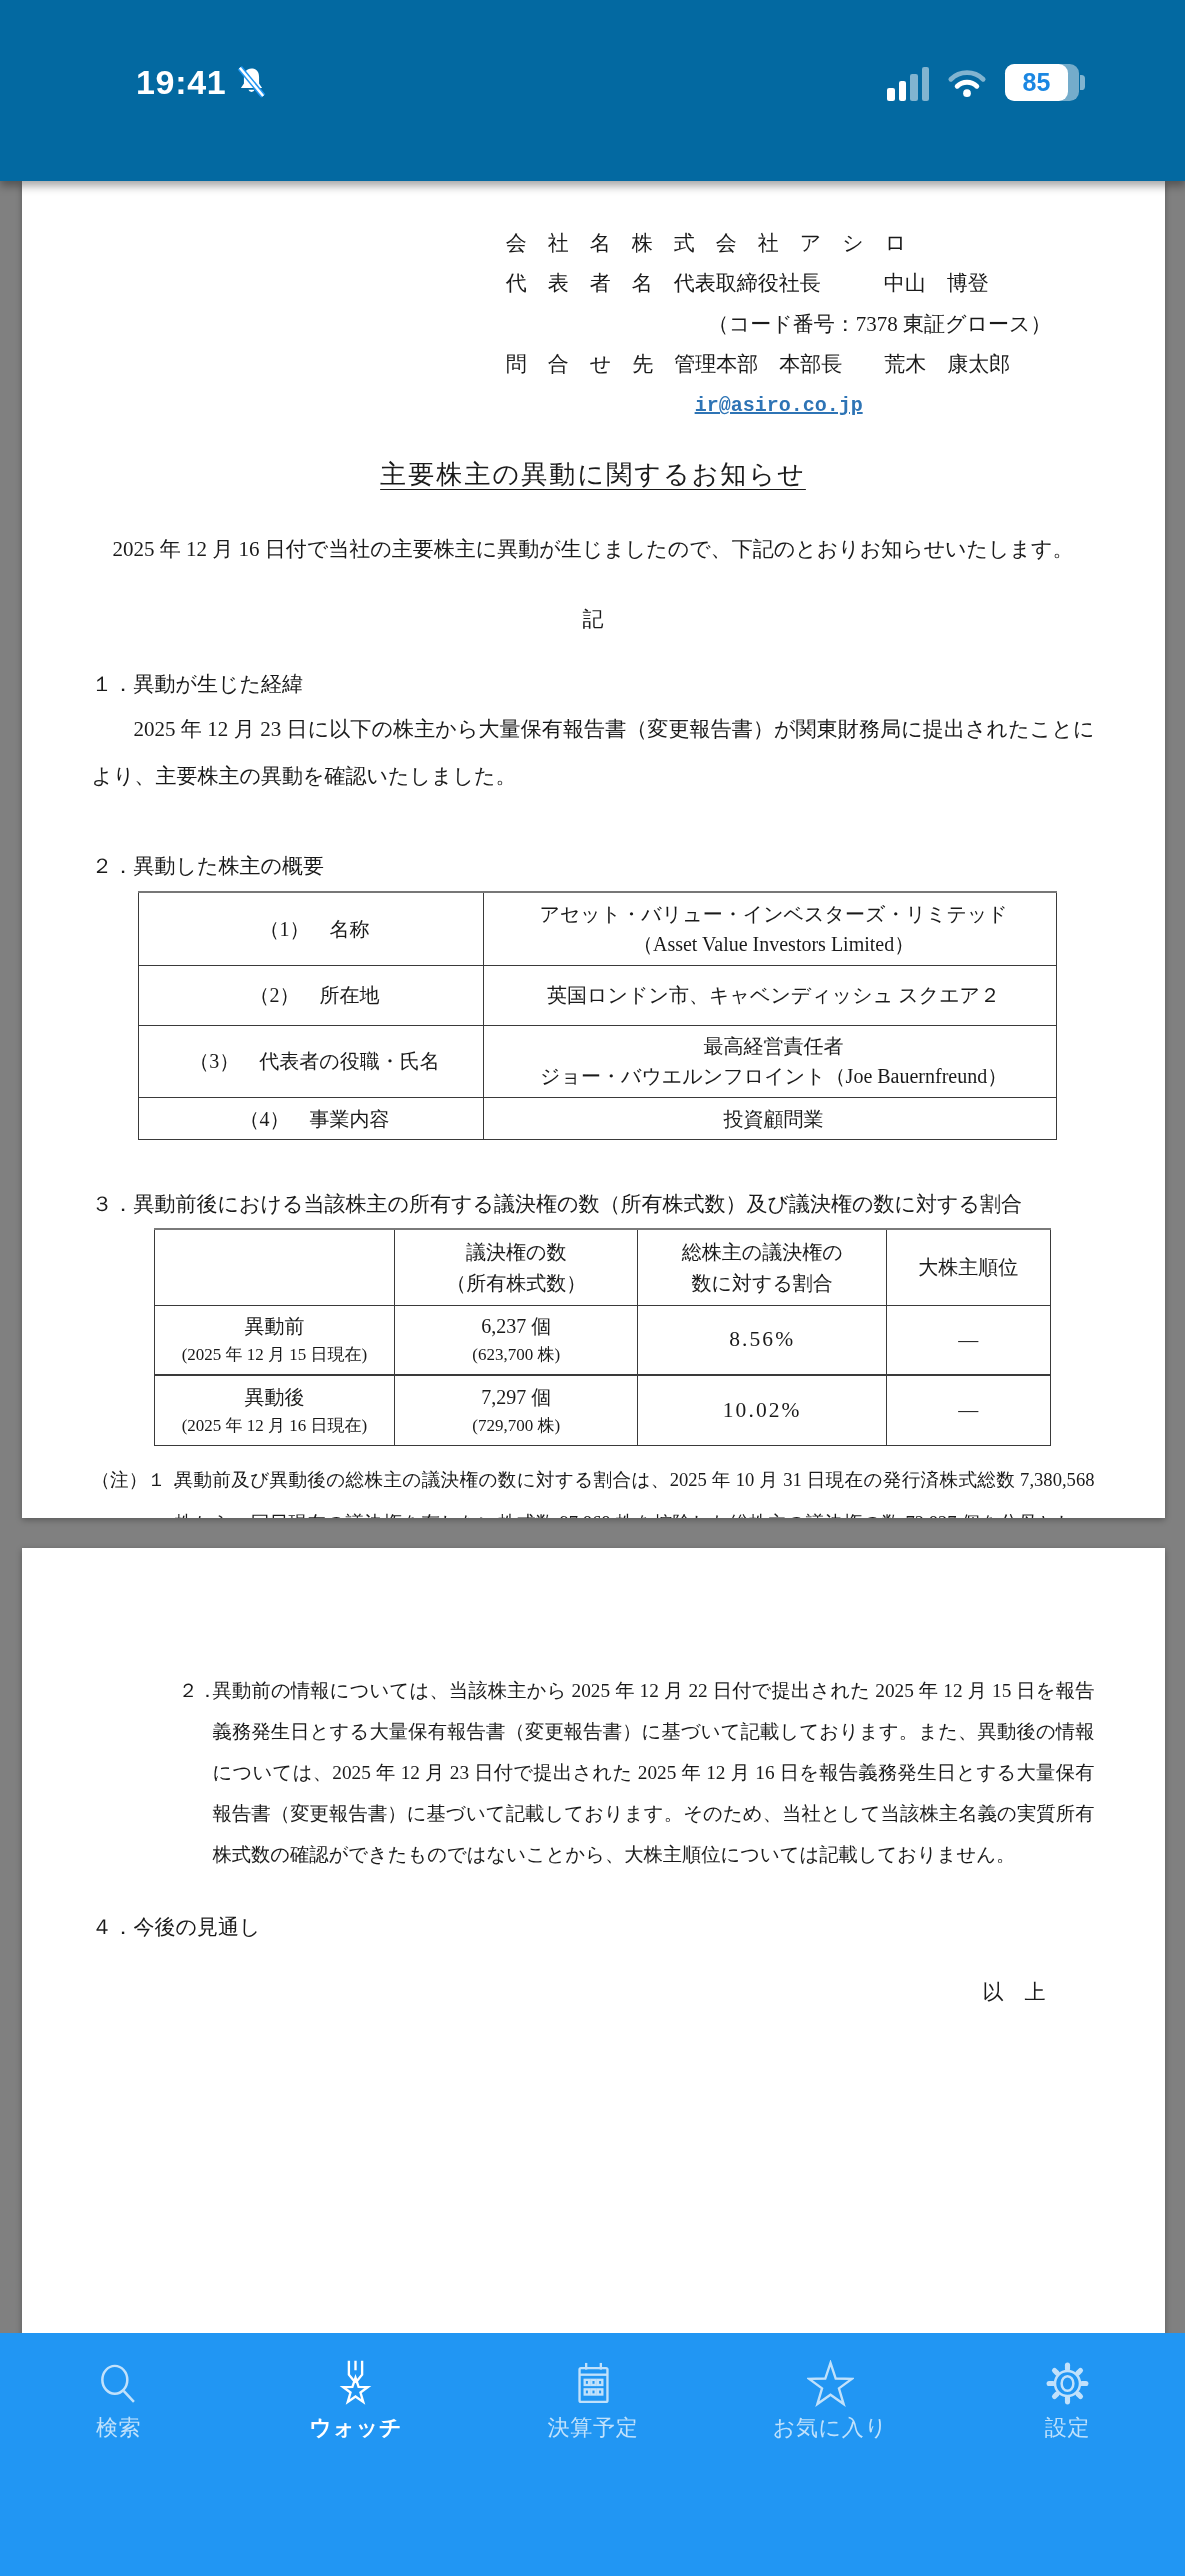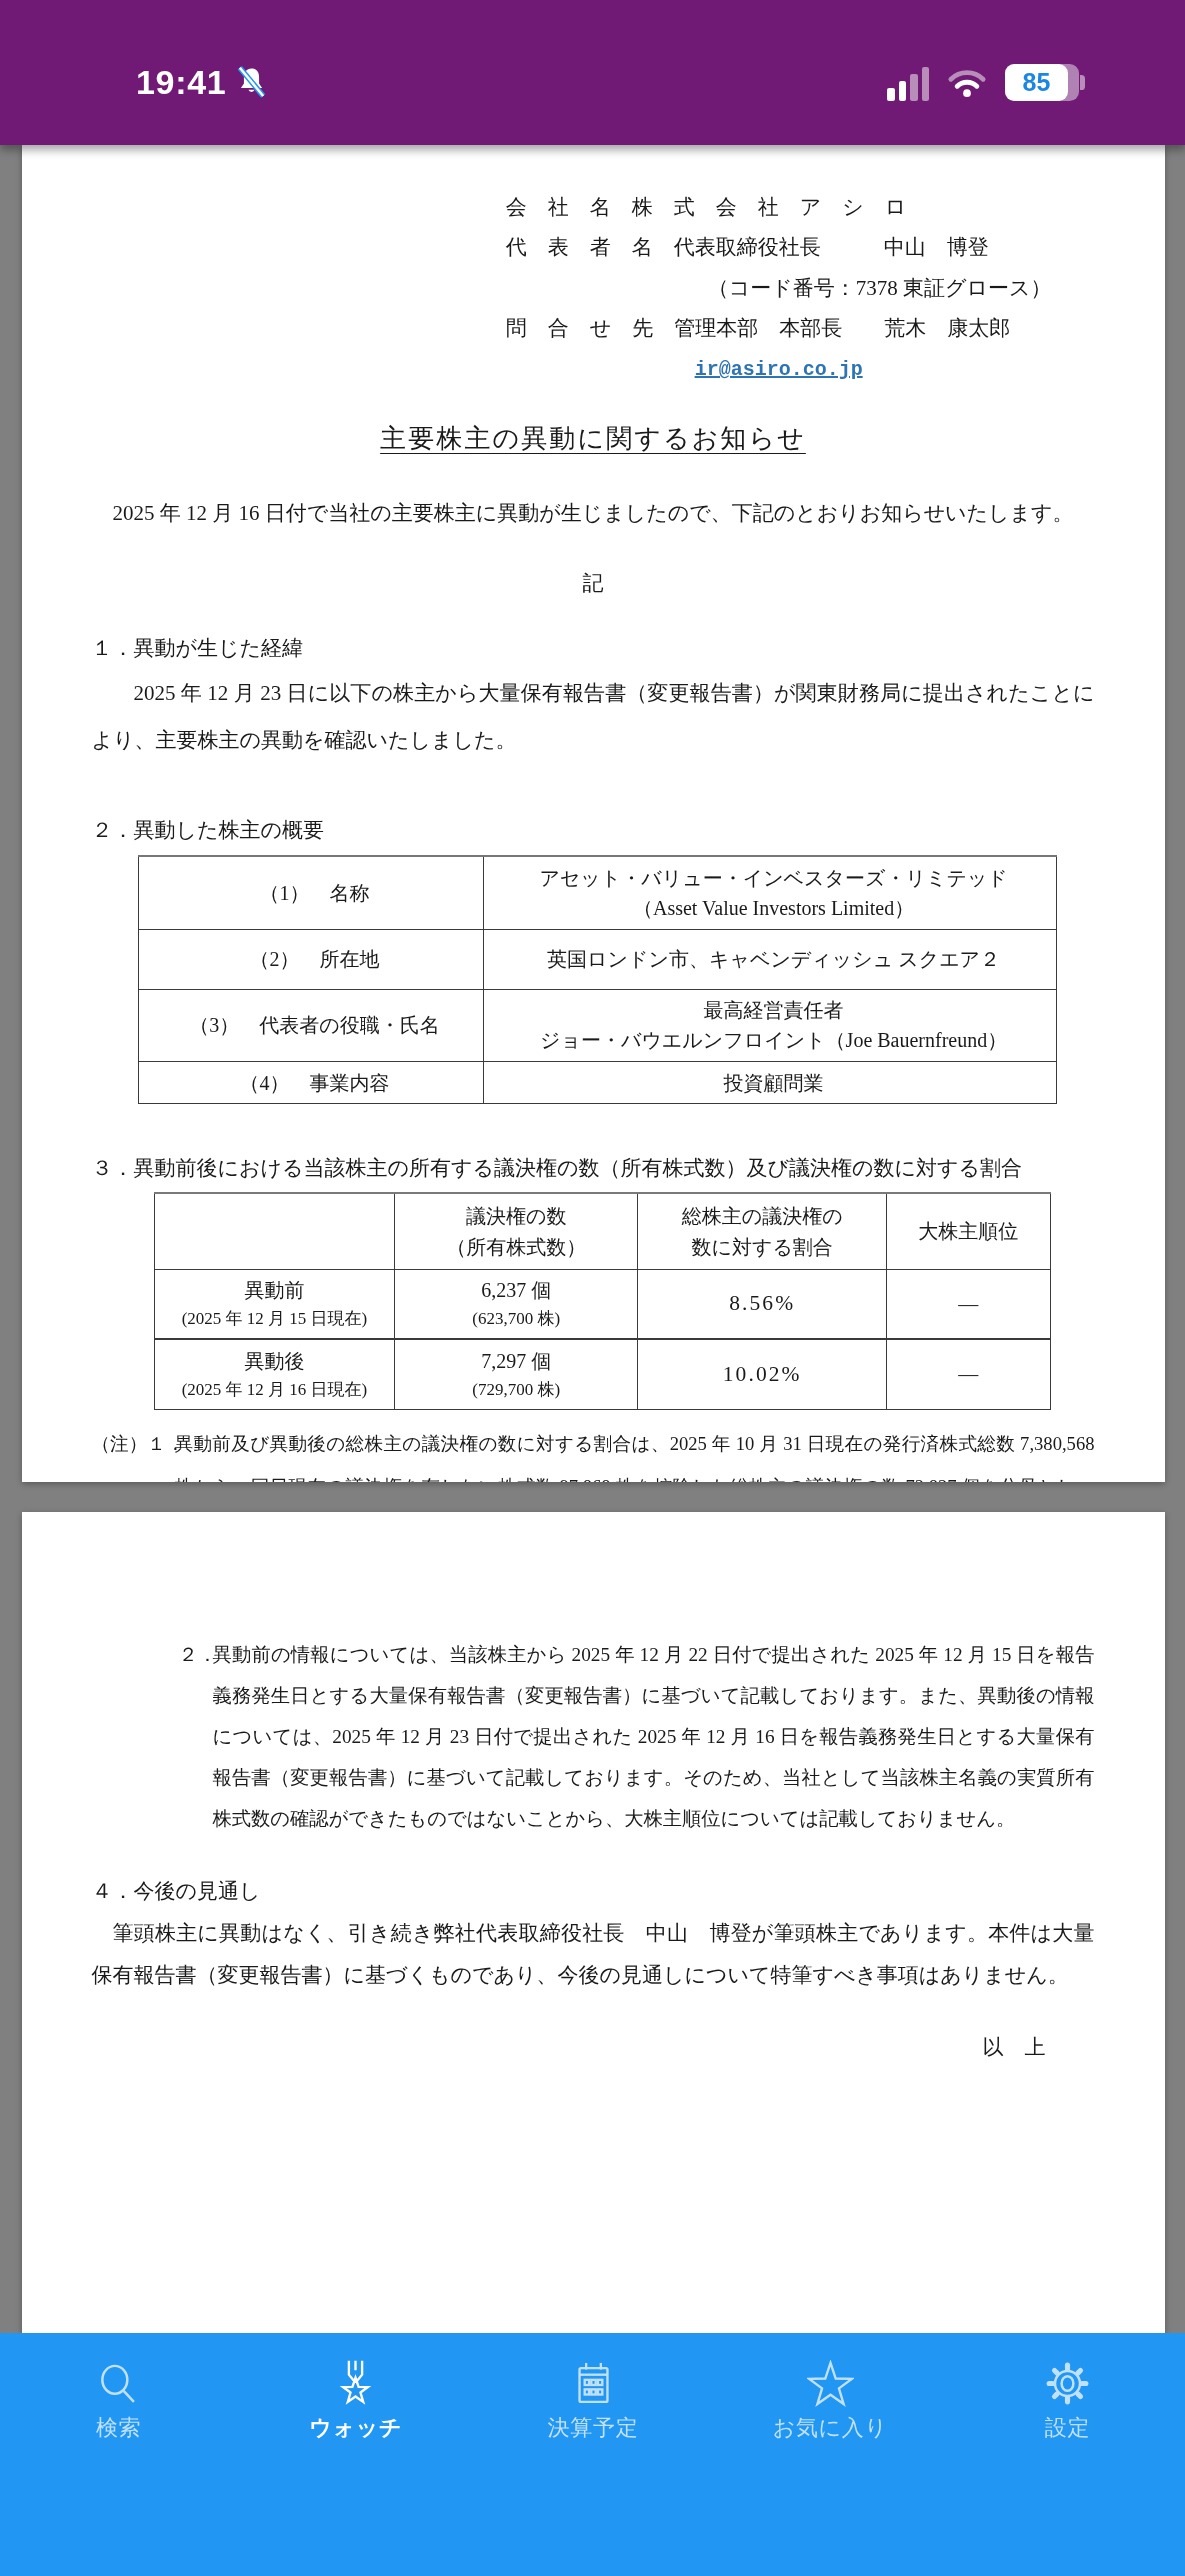--- a/index.html
+++ b/index.html
@@ -3,21 +3,21 @@
 <meta charset="utf-8">
 <style>
   html,body{margin:0;padding:0;}
   body{
     width:1186px;height:2576px;overflow:hidden;position:relative;
     background:#808080;
     font-family:"Liberation Sans","DejaVu Sans",sans-serif;
   }
   
   .app-header{
-    height:145px;background:#701a75;
+    height:181px;background:#0369a1;
     box-shadow:0 5px 8.6px rgba(0,0,0,0.35);
     position:relative;z-index:5;
   }
   .status-bar{
     display:flex;justify-content:space-between;align-items:center;
     padding:63px 107px 0 136px;
   }
   .sb-left{display:flex;align-items:center;gap:8.6px;}
   .sb-time{color:#fff;font-size:34px;font-weight:700;letter-spacing:0.7px;}
   .sb-right{display:flex;align-items:flex-end;gap:17px;}
@@ -241,21 +241,20 @@
   </div>
 
   <div class="page page-2">
 
     <div class="note2">
       <div class="marker">２．</div>
       <div class="text">異動前の情報については、当該株主から 2025 年 12 月 22 日付で提出された 2025 年 12 月 15 日を報告義務発生日とする大量保有報告書（変更報告書）に基づいて記載しております。また、異動後の情報については、2025 年 12 月 23 日付で提出された 2025 年 12 月 16 日を報告義務発生日とする大量保有報告書（変更報告書）に基づいて記載しております。そのため、当社として当該株主名義の実質所有株式数の確認ができたものではないことから、大株主順位については記載しておりません。</div>
     </div>
 
     <div class="sec-heading mt-sec4">４．今後の見通し</div>
-    <p class="sec4-body">筆頭株主に異動はなく、引き続き弊社代表取締役社長　中山　博登が筆頭株主であります。本件は大量保有報告書（変更報告書）に基づくものであり、今後の見通しについて特筆すべき事項はありません。</p>
 
     <div class="closing">以　上</div>
   </div>
 </div>
 
 <div class="tab-bar">
 
   <div class="tab">
     <span>
       <svg width="47" height="47" viewBox="0 0 64 64" fill="none" stroke="currentColor" stroke-width="3.4">

